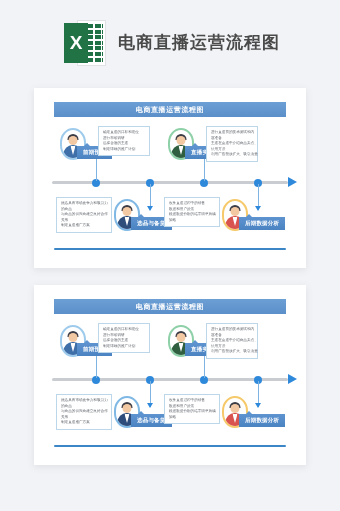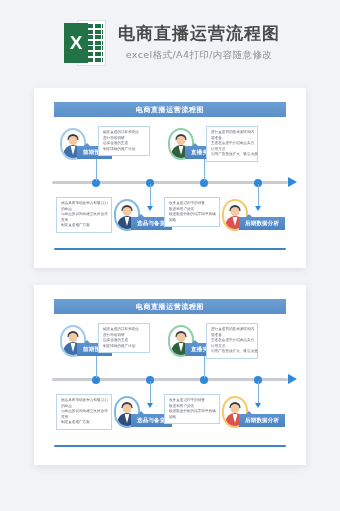--- a/index.html
+++ b/index.html
@@ -269,21 +269,20 @@
 <div class="header">
   <div class="excel-logo">
     <div class="doc"></div>
     <div class="grid"></div>
     <div class="tab">
       <span>X</span>
     </div>
   </div>
   <div class="title-block">
     <div class="title-main">电商直播运营流程图</div>
-    <div class="title-sub">excel格式/A4打印/内容随意修改</div>
   </div>
 </div>
 
 <div class="card card-1">
     <div class="banner">
       <div class="banner-text">电商直播运营流程图</div>
     </div>
     <div class="axis">
       <div class="axis-arrow"></div>
       <div class="node" style="left: 40px;"></div>

